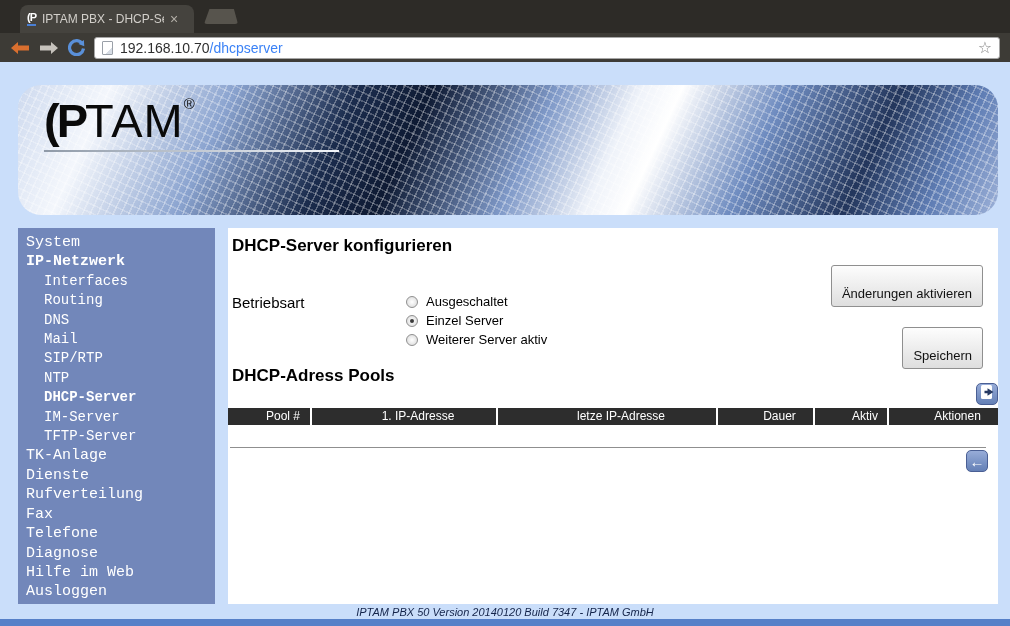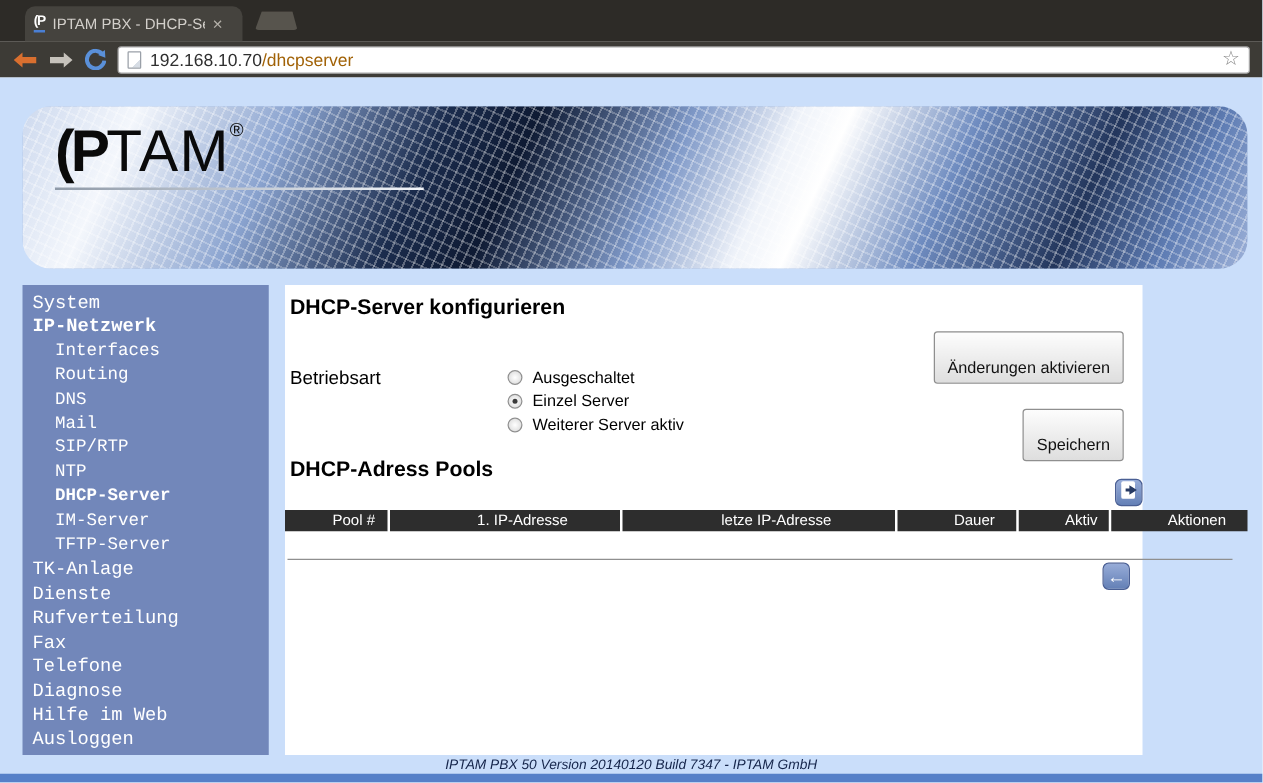--- a/index.html
+++ b/index.html
@@ -17,21 +17,21 @@
   .newtab { position:absolute; left:204px; top:9px; width:34px; height:15px; background:#57544d;
             clip-path:polygon(16% 0, 88% 0, 100% 100%, 0 100%); border-radius:3px; }
   .toolbar { height:29px; background:#3d3b36; display:flex; align-items:center; padding:0 10px; gap:9px; }
   .navicon { display:flex; align-items:center; }
   .addressbar { flex:1; height:22px; background:#ffffff; border:1px solid #a6a6a6; border-radius:3px;
                 display:flex; align-items:center; padding:0 7px; gap:7px; }
   .pageicon { width:11px; height:14px; border:1px solid #9aa0a8; border-radius:1px;
               background:linear-gradient(135deg,#fff 70%,#d7dde5 70%); }
   .url { font-size:14px; }
   .url .host { color:#2f2f2f; }
-  .url .path { color:#a16207; }
+  .url .path { color:#3b82f6; }
   .star { margin-left:auto; color:#8a8a8a; font-size:16px; line-height:16px; }
 
   
   .page { position:relative; height:564px; background:#cadefa; }
 
   .banner { position:absolute; left:18px; top:23px; width:980px; height:130px; overflow:hidden;
     background-color:#6d8cc4;
     background-image:
       repeating-linear-gradient(115deg, rgba(255,255,255,0.30) 0 1.5px, rgba(255,255,255,0) 1.5px 7px),
       repeating-linear-gradient(25deg, rgba(255,255,255,0.25) 0 1.5px, rgba(255,255,255,0) 1.5px 8px),
@@ -42,21 +42,21 @@
   .lg-reg { font-size:15px; vertical-align:28px; }
   .logo-underline { width:295px; height:2px; margin-top:2px;
                     background:linear-gradient(90deg,#8f9aa8,#f2f5fa); }
 
   .sidebar { position:absolute; left:18px; top:166px; width:197px; height:376px;
              background:#7287ba; color:#ffffff; font-size:15px; padding:5px 0 0 8px; }
   .nav-item { line-height:19.4px; white-space:nowrap; cursor:pointer;font-family:Liberation Mono, monospace; }
   .nav-item.lvl1 { padding-left:18px; font-size:14px; }
   .nav-item.bold { font-weight:bold; }
 
-  .content { position:absolute; left:228px; top:166px; width:686px; height:376px; background:#ffffff; }
+  .content { position:absolute; left:228px; top:166px; width:770px; height:376px; background:#ffffff; }
   .content h1 { position:absolute; left:4px; top:8px; font-size:17px; font-weight:bold; color:#000; }
   .btn { position:absolute; font-size:13px; color:#111; padding:20px 10px; height:21px;
          background:linear-gradient(#fdfdfd,#dedede); border:1px solid #8f8f8f; border-radius:3px;
          font-family:inherit; cursor:pointer; }
   .btn.activate { right:15px; top:37px; }
   .btn.save { right:15px; top:99px; }
   .form-label { position:absolute; left:4px; top:66px; font-size:15px; color:#000; }
   .radio-group { position:absolute; left:178px; top:64px; }
   .radio-row { display:flex; align-items:center; gap:8px; height:19px; cursor:pointer; }
   .radio { width:12px; height:12px; border:1px solid #909090; border-radius:50%;

